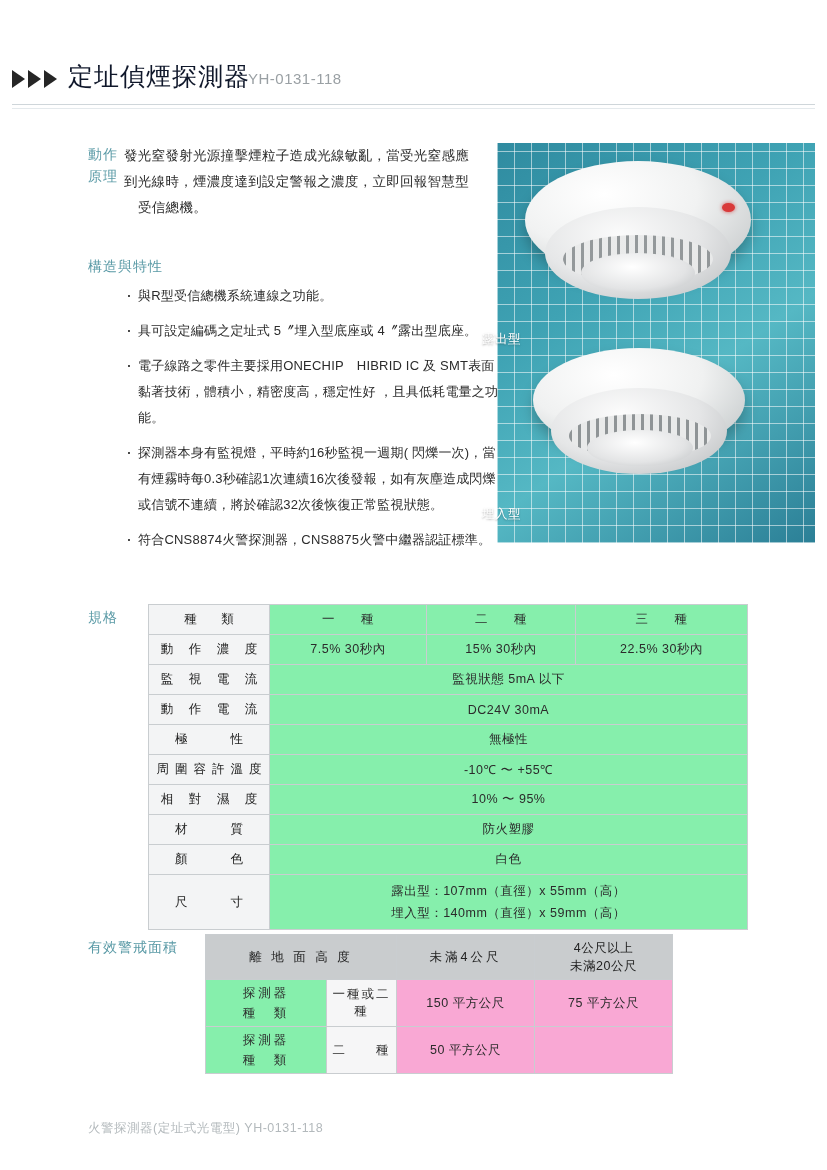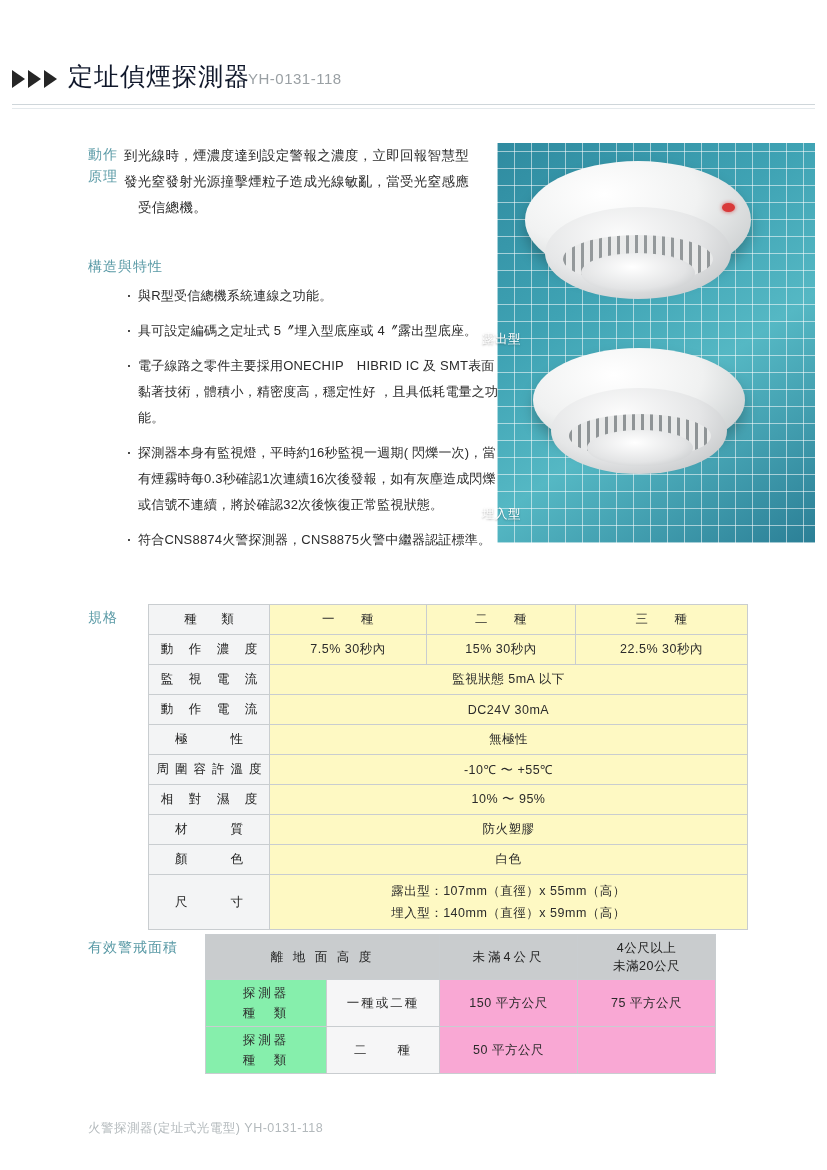--- a/index.html
+++ b/index.html
@@ -262,38 +262,38 @@
     border-collapse: collapse;
     width: 100%;
     font-size: 12.5px;
     color: #2b2b2b;
   }
   .spec td {
     border: 1px solid #c9cdd0;
     height: 27px;
     text-align: center;
     letter-spacing: 0.5px;
-    background: #fef9c3;
+    background: #86efac;
   }
   .spec td.rowhead {
     width: 118px;
     background: #f3f4f5;
     letter-spacing: 6px;
     text-indent: 6px;
     color: #222;
   }
   .spec td.tall { height: 52px; }
   .spec .sizes { line-height: 22px; }
 
   
   .cov-wrap {
     position: absolute;
     left: 205px;
     top: 934px;
-    width: 511px;
+    width: 468px;
   }
   .cov td {
     border: 1px solid #c9cdd0;
     text-align: center;
     font-size: 12.5px;
     height: 44px;
     background: #f9a8d4;
     letter-spacing: 0.5px;
   }
   .cov td.head {
@@ -334,22 +334,22 @@
   <div class="title-code">YH-0131-118</div>
   <div class="rule"></div>
   <div class="rule2"></div>
 </div>
 
 <div class="sec-label" style="left:88px; top:143px;">
   <div>動作</div>
   <div>原理</div>
 </div>
 <div class="principle">
+  <p>發光窒發射光源撞擊煙粒子造成光線敏亂，當受光窒感應</p>
   <p>到光線時，煙濃度達到設定警報之濃度，立即回報智慧型</p>
-  <p>發光窒發射光源撞擊煙粒子造成光線敏亂，當受光窒感應</p>
   <p class="indent">受信總機。</p>
 </div>
 
 <div class="sec-label" style="left:88px; top:255px;">構造與特性</div>
 <div class="features">
   <div class="feat">與R型受信總機系統連線之功能。</div>
   <div class="feat">具可設定編碼之定址式 5〞埋入型底座或 4〞露出型底座。</div>
   <div class="feat">電子線路之零件主要採用ONECHIP　HIBRID IC 及 SMT表面黏著技術，體積小，精密度高，穩定性好 ，且具低耗電量之功能。</div>
   <div class="feat">探測器本身有監視燈，平時約16秒監視一週期( 閃爍一次)，當有煙霧時每0.3秒確認1次連續16次後發報，如有灰塵造成閃爍或信號不連續，將於確認32次後恢復正常監視狀態。</div>
   <div class="feat">符合CNS8874火警探測器，CNS8875火警中繼器認証標準。</div>

